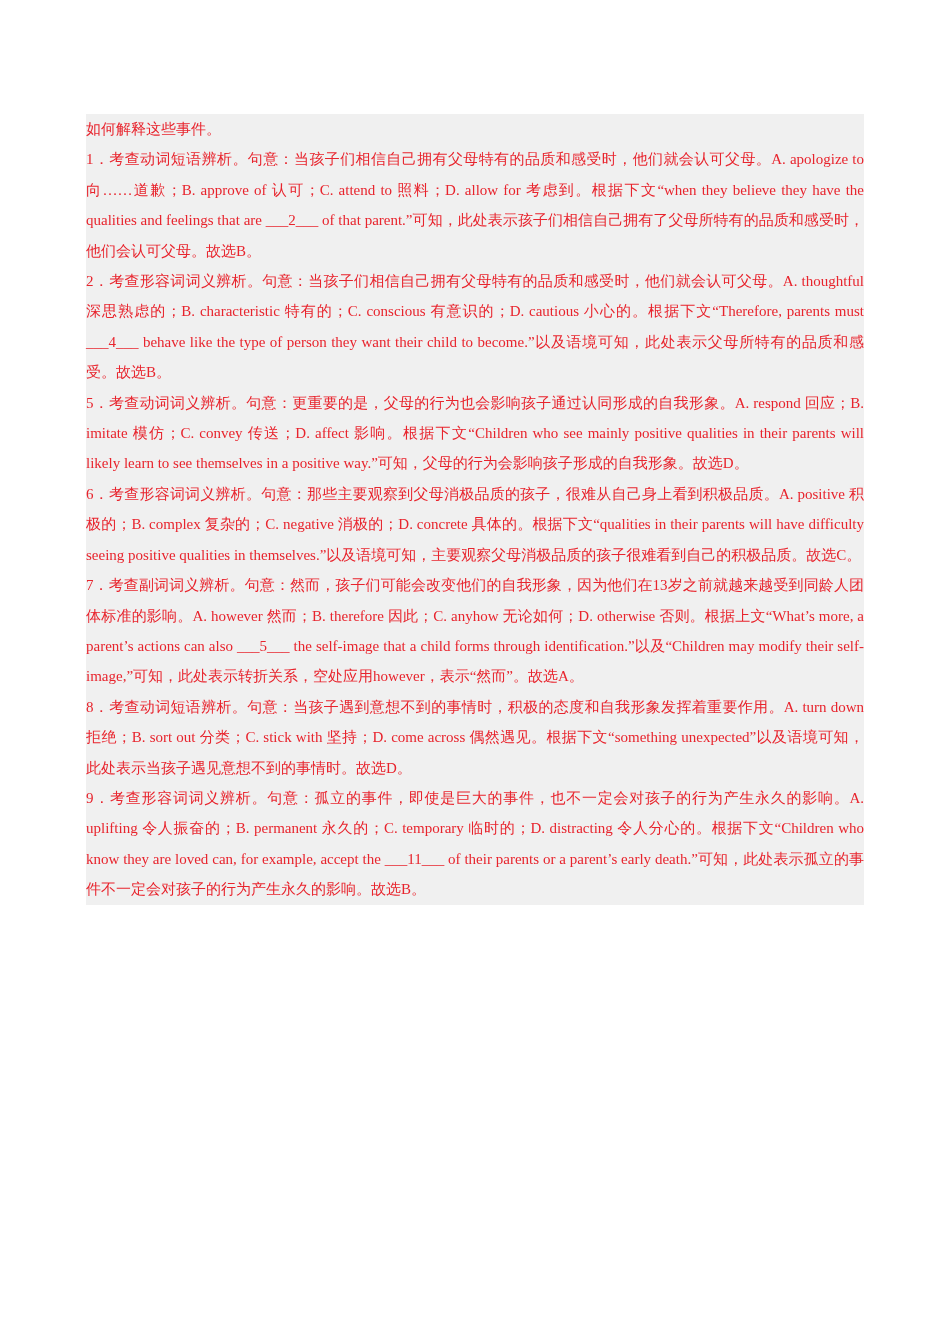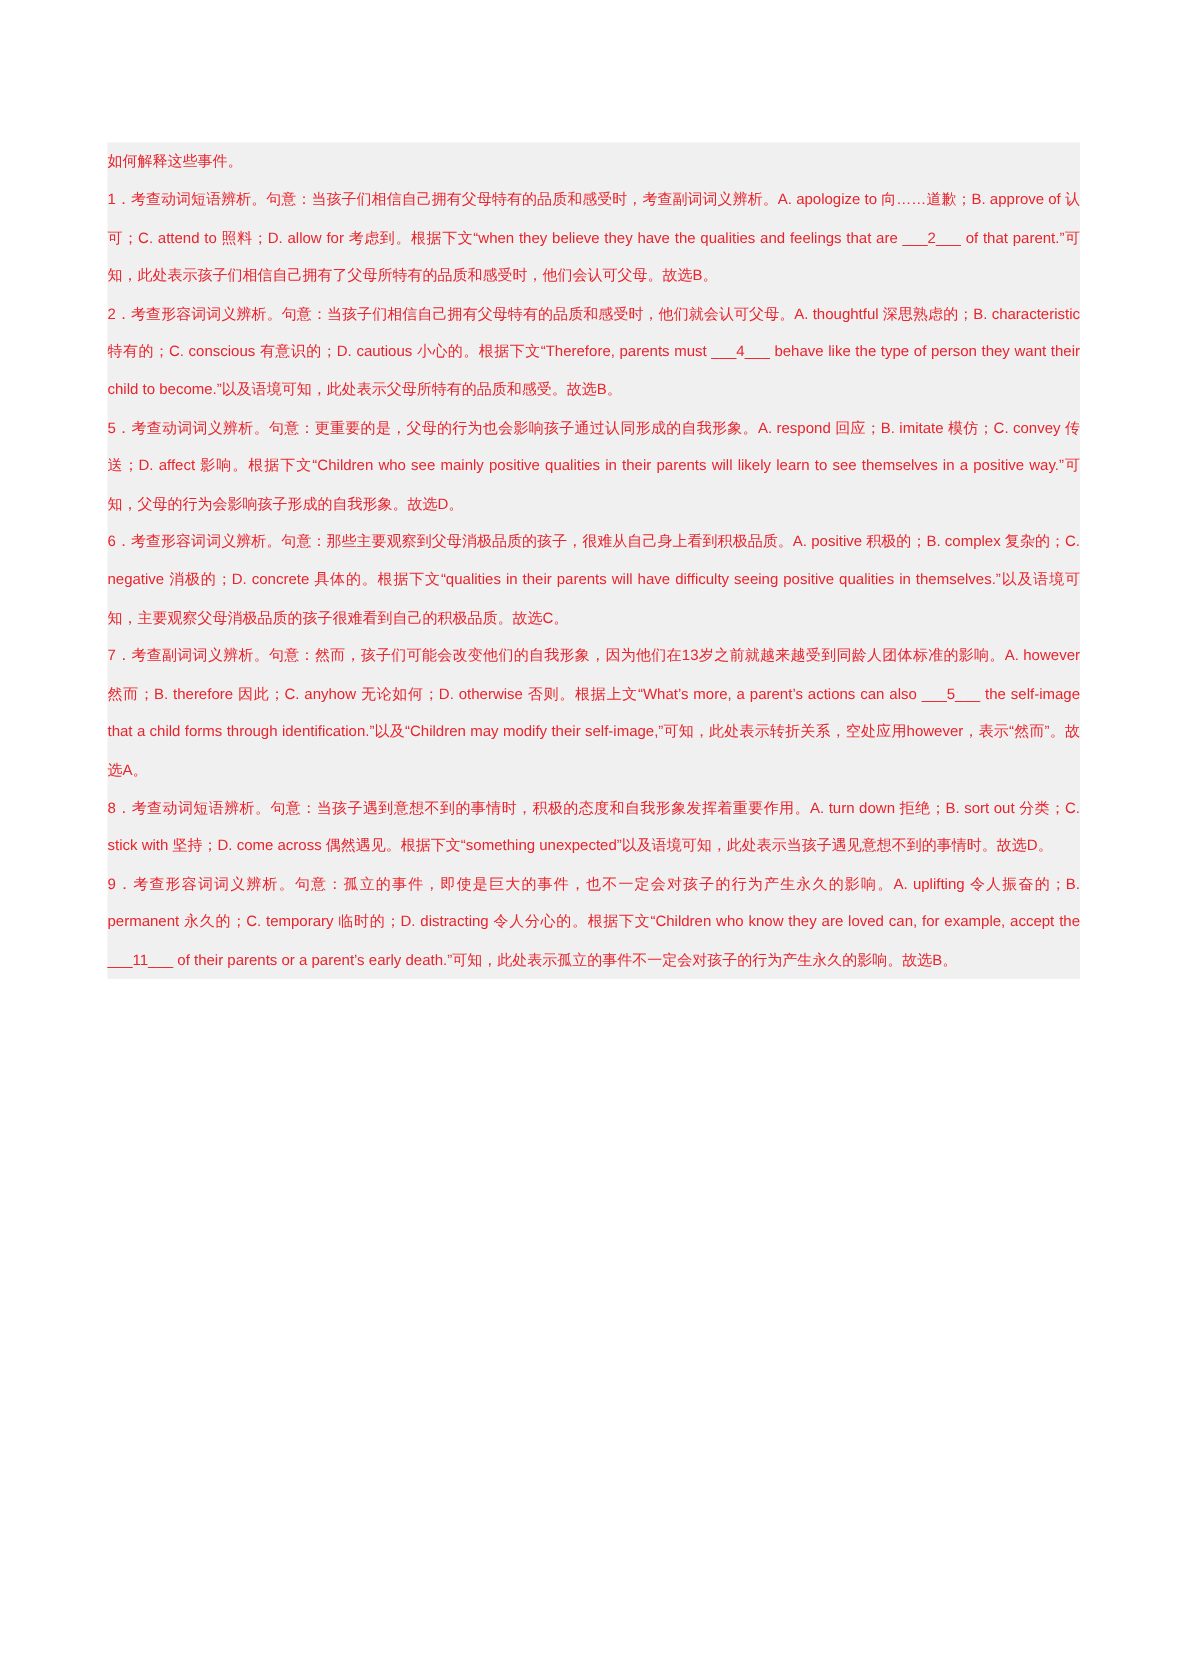--- a/index.html
+++ b/index.html
@@ -1,34 +1,34 @@
 <!DOCTYPE html>
 <html><head>
 <meta charset="utf-8">
 <style>
   html, body { margin: 0; padding: 0; background: #ffffff; }
   body { width: 950px; height: 1344px; position: relative; overflow: hidden; }
   .page {
     position: absolute; left: 86px; top: 114px; width: 778px;
     background: #f0f0f0;
     color: #e8242d;
-    font-family: Liberation Sans, sans-serif;
-    font-size: 12px;
+    font-family: Liberation Serif, serif;
+    font-size: 15px;
     line-height: 30.4px;
     padding: 0;
   }
   .para { margin: 0; text-align: justify; text-justify: inter-character; }
 </style>
 </head>
 <body>
 
 <div class="page">
   <p class="para">如何解释这些事件。</p>
 
-  <p class="para"><span>1．</span><span>考查动词短语辨析。句意：当孩子们相信自己拥有父母特有的品质和感受时，考查副词词义辨析。A. apologize to 向……道歉；B. approve of 认可；C. attend to 照料；D. allow for 考虑到。根据下文“when they believe they have the qualities and feelings that are  ___2___ of that parent.”可知，此处表示孩子们相信自己拥有了父母所特有的品质和感受时，他们会认可父母。故选B。</span></p>
+  <p class="para"><span>1．</span><span>考查动词短语辨析。句意：当孩子们相信自己拥有父母特有的品质和感受时，他们就会认可父母。A. apologize to 向……道歉；B. approve of 认可；C. attend to 照料；D. allow for 考虑到。根据下文“when they believe they have the qualities and feelings that are  ___2___ of that parent.”可知，此处表示孩子们相信自己拥有了父母所特有的品质和感受时，他们会认可父母。故选B。</span></p>
 
   <p class="para"><span>2．</span><span>考查形容词词义辨析。句意：当孩子们相信自己拥有父母特有的品质和感受时，他们就会认可父母。A. thoughtful 深思熟虑的；B. characteristic 特有的；C. conscious 有意识的；D. cautious 小心的。根据下文“Therefore, parents must ___4___  behave like the type of person they want their child to become.”以及语境可知，此处表示父母所特有的品质和感受。故选B。</span></p>
 
 
 
   <p class="para"><span>5．</span><span>考查动词词义辨析。句意：更重要的是，父母的行为也会影响孩子通过认同形成的自我形象。A. respond 回应；B. imitate 模仿；C. convey 传送；D. affect 影响。根据下文“Children who see mainly positive qualities in their parents will likely learn to see themselves in a positive way.”可知，父母的行为会影响孩子形成的自我形象。故选D。</span></p>
 
   <p class="para"><span>6．</span><span>考查形容词词义辨析。句意：那些主要观察到父母消极品质的孩子，很难从自己身上看到积极品质。A. positive 积极的；B. complex 复杂的；C. negative 消极的；D. concrete 具体的。根据下文“qualities in their parents will have difficulty seeing positive qualities in themselves.”以及语境可知，主要观察父母消极品质的孩子很难看到自己的积极品质。故选C。</span></p>
 
   <p class="para"><span>7．</span><span>考查副词词义辨析。句意：然而，孩子们可能会改变他们的自我形象，因为他们在13岁之前就越来越受到同龄人团体标准的影响。A. however 然而；B. therefore 因此；C. anyhow 无论如何；D. otherwise 否则。根据上文“What’s more, a parent’s actions can also ___5___ the self-image that a child forms through identification.”以及“Children may modify their self-image,”可知，此处表示转折关系，空处应用however，表示“然而”。故选A。</span></p>

